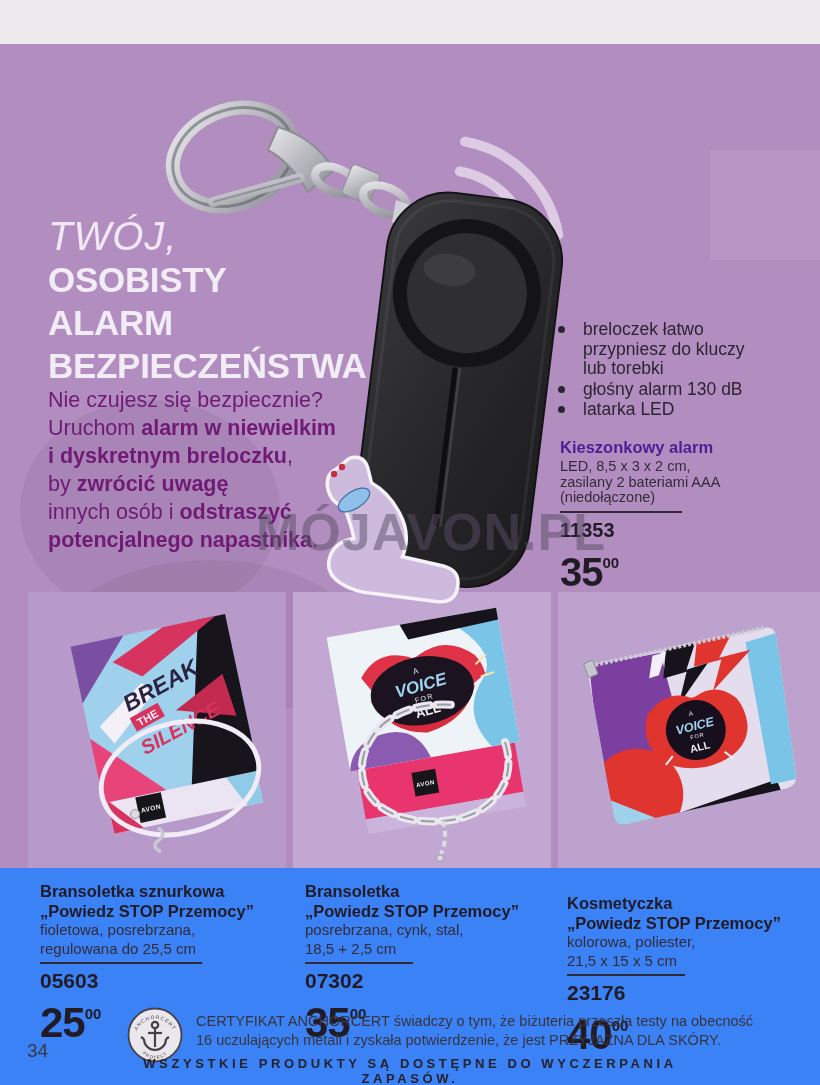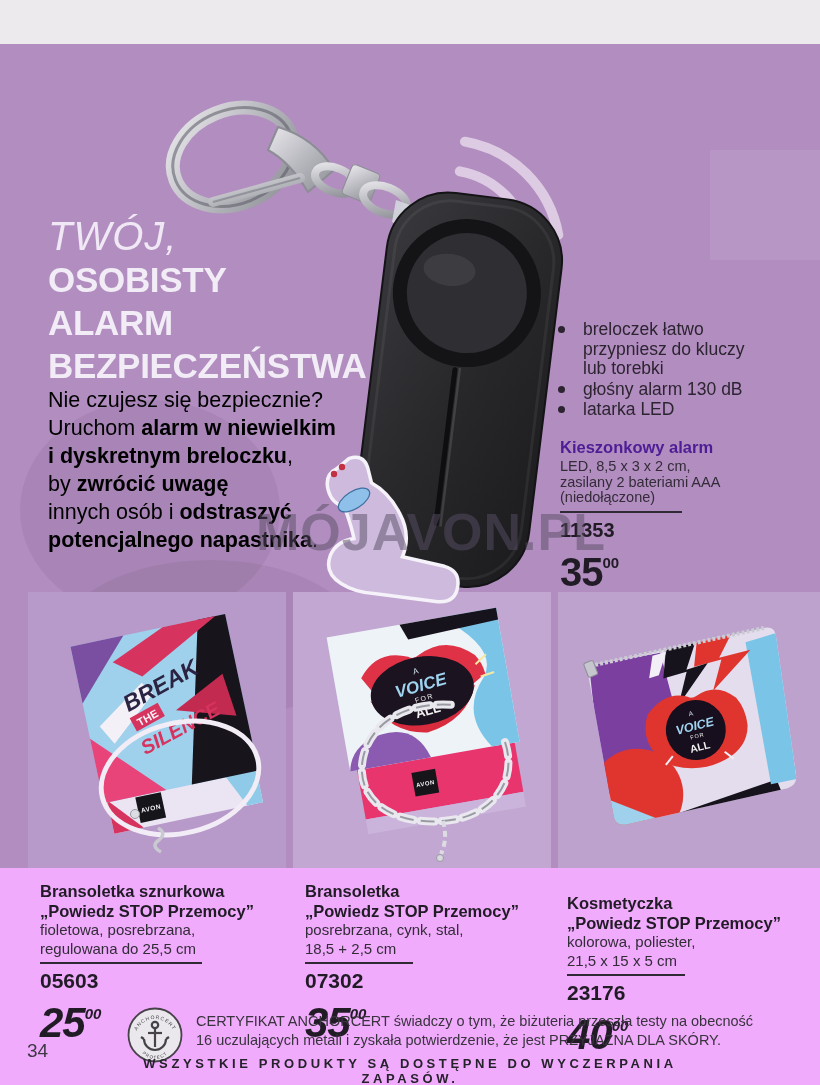--- a/index.html
+++ b/index.html
@@ -12,21 +12,21 @@
   .band-top{position:absolute;left:0;top:0;width:820px;height:44px;background:#eceaed;}
   .ghost-shape{position:absolute;background:rgba(0,0,0,0.05);border-radius:50%;}
   .ghost-rect{position:absolute;background:rgba(255,255,255,0.07);}
 
   
   .headline{position:absolute;left:48px;top:214px;color:#f1ecf5;}
   .headline .pre{display:block;font-style:italic;font-weight:400;font-size:40px;line-height:44px;letter-spacing:1px;color:rgba(245,240,248,.92);}
   .headline .big{font-weight:800;font-size:35px;line-height:43px;letter-spacing:-0.3px;}
 
   
-  .intro{position:absolute;left:48px;top:386px;font-size:21.5px;line-height:28px;color:#000000;}
+  .intro{position:absolute;left:48px;top:386px;font-size:21.5px;line-height:28px;color:#701a75;}
   .intro .b{font-weight:700;}
 
   
   .features{position:absolute;left:558px;top:320px;width:240px;color:#2c2430;font-size:17.5px;line-height:19.5px;}
   .feat{display:flex;gap:18px;margin-bottom:1px;}
   .feat .dot{flex:0 0 auto;width:7px;height:7px;border-radius:50%;background:#2c2430;margin-top:6px;}
 
   
   .hero-info{position:absolute;left:560px;top:438px;width:240px;color:#2c2430;}
   .p-name{font-weight:700;font-size:16.5px;line-height:18px;color:#4c1d95;margin-bottom:3px;}
@@ -40,28 +40,28 @@
   .watermark{position:absolute;left:256px;top:502px;font-size:52px;font-weight:800;letter-spacing:1px;color:rgba(88,78,100,0.5);z-index:6;}
 
   
   .tile{position:absolute;top:592px;height:276px;}
   .tile svg{display:block;}
   #tile1{left:28px;width:258px;background:#b79aca;}
   #tile2{left:293px;width:258px;background:#c1a7d1;}
   #tile3{left:558px;width:262px;background:#bda2ce;}
 
   
-  .bottom{position:absolute;left:0;top:868px;width:820px;height:217px;background:#f0abfc;}
+  .bottom{position:absolute;left:0;top:868px;width:820px;height:217px;background:#3b82f6;}
   .col{position:absolute;top:14px;width:250px;color:#2c2430;}
   #col1{left:40px;} #col2{left:305px;} #col3{left:567px;margin-top:12px;}
   .col .name{font-weight:700;font-size:16.5px;line-height:19.5px;color:#211b26;}
   .col .spec{font-size:15px;line-height:18.5px;color:#332c38;}
   .col .p-rule{margin:4px 0 5px;}
   .col .p-code{font-size:21px;margin-top:2px;}
-  .col .p-price{font-size:42px;line-height:40px;font-style:italic;}
+  .col .p-price{font-size:42px;line-height:40px;}
 
   .cert{position:absolute;left:126px;top:138px;display:flex;gap:12px;align-items:flex-start;}
   .cert-text{font-size:14.5px;line-height:18.5px;color:#38333c;padding-top:6px;}
   .footer-line{position:absolute;left:100px;top:188px;width:620px;text-align:center;
     font-weight:700;font-size:13px;letter-spacing:3.6px;color:#26222b;}
   .page-num{position:absolute;left:27px;top:172px;font-size:19px;color:#3c3842;}
 
   .hero-art{position:absolute;left:130px;top:50px;z-index:2;}
 </style>
 </head>

